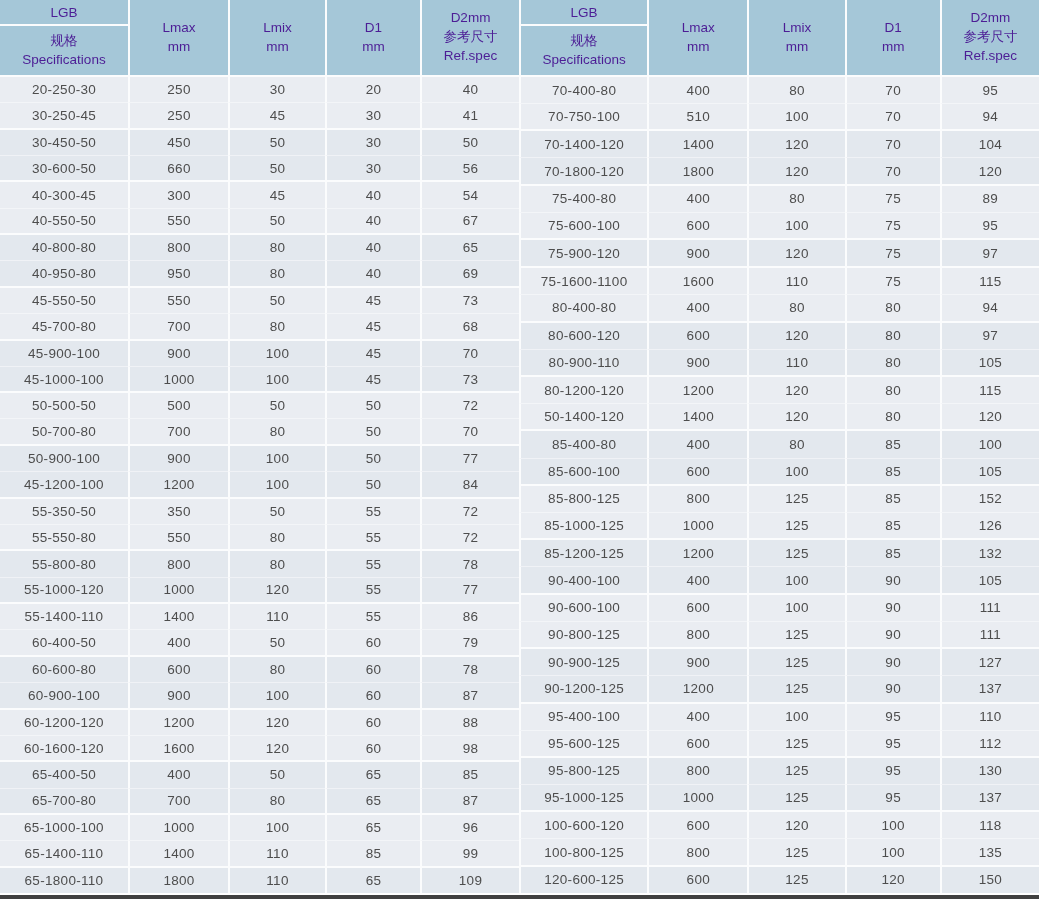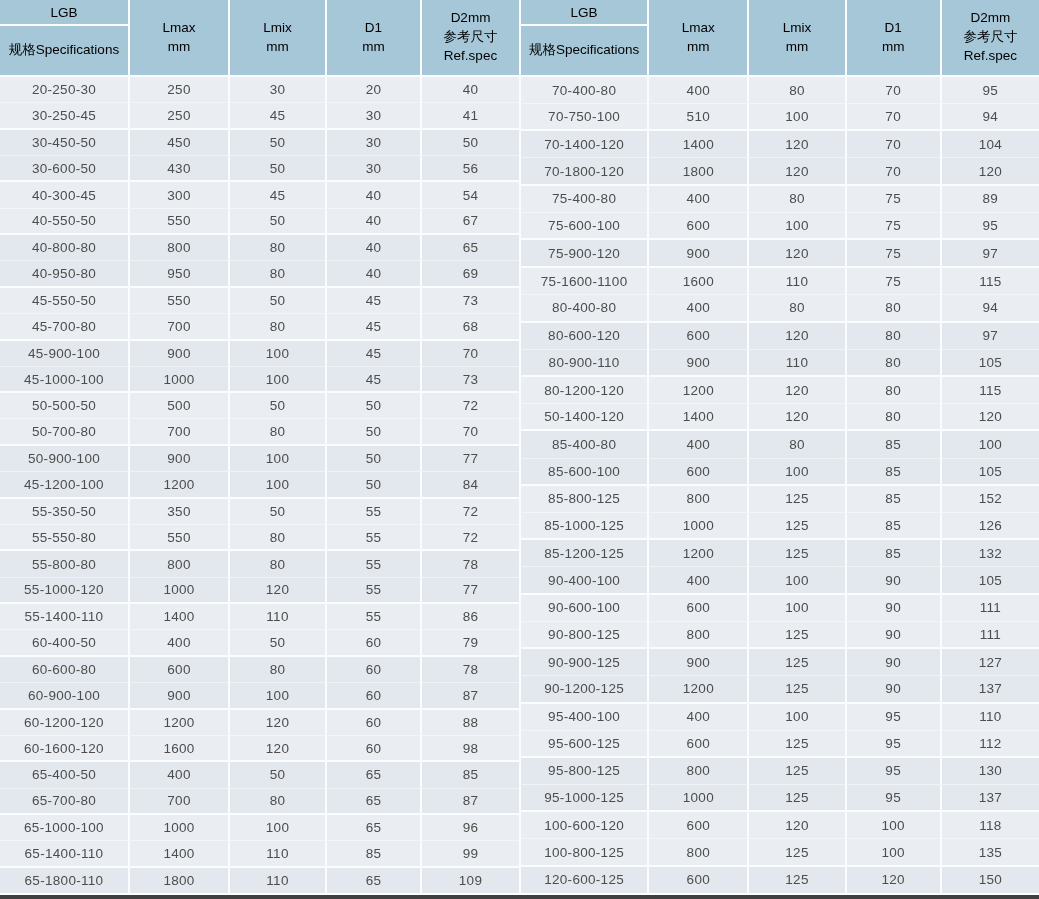--- a/index.html
+++ b/index.html
@@ -38,42 +38,42 @@
   }
   
   th, td { border-left: 2px solid var(--sep); }
   table.left th:first-child,
   table.left td:first-child { border-left: none; }
 
   thead tr { height: 75px; }
   th {
     background: var(--header-bg);
     font-weight: normal;
-    color: #000000;
+    color: #4c1d95;
     font-size: 13.5px;
   }
   .hdr-lines { line-height: 1.4; }
 
   .spec-th-inner {
     display: flex;
     flex-direction: column;
     height: 75px;
   }
   .spec-th-top {
     height: 26px;
     display: flex;
     align-items: center;
     justify-content: center;
     border-bottom: 2px solid var(--sep);
     box-sizing: border-box;
   }
   .spec-th-bottom {
     flex: 1;
     display: flex;
-    flex-direction: row;
+    flex-direction: column;
     align-items: center;
     justify-content: center;
     line-height: 1.35;
   }
 
   tbody td {
     color: #4d4d4d;
     font-size: 13.5px;
     letter-spacing: 0.3px;
     border-top: 1px solid rgba(255,255,255,0.45);
@@ -157,21 +157,21 @@
           </tr>
           <tr class="band-b pair-start">
             <td>30-450-50</td>
             <td>450</td>
             <td>50</td>
             <td>30</td>
             <td>50</td>
           </tr>
           <tr class="band-b">
             <td>30-600-50</td>
-            <td>430</td>
+            <td>660</td>
             <td>50</td>
             <td>30</td>
             <td>56</td>
           </tr>
           <tr class="band-a pair-start">
             <td>40-300-45</td>
             <td>300</td>
             <td>45</td>
             <td>40</td>
             <td>54</td>

